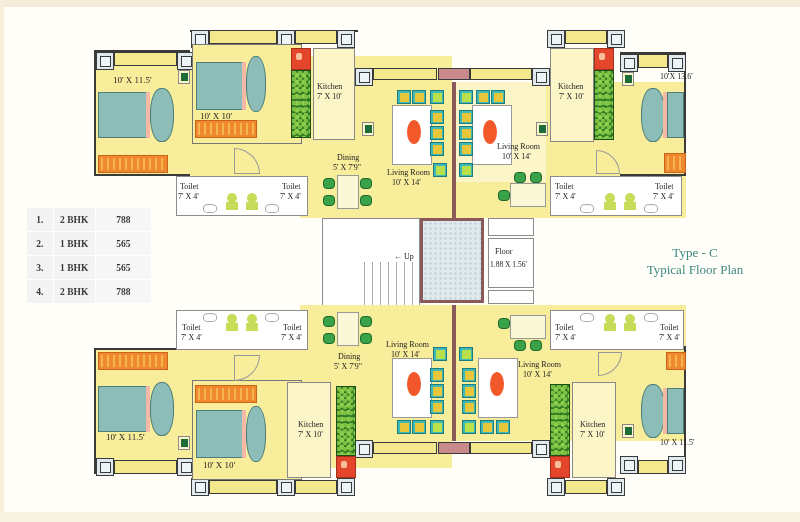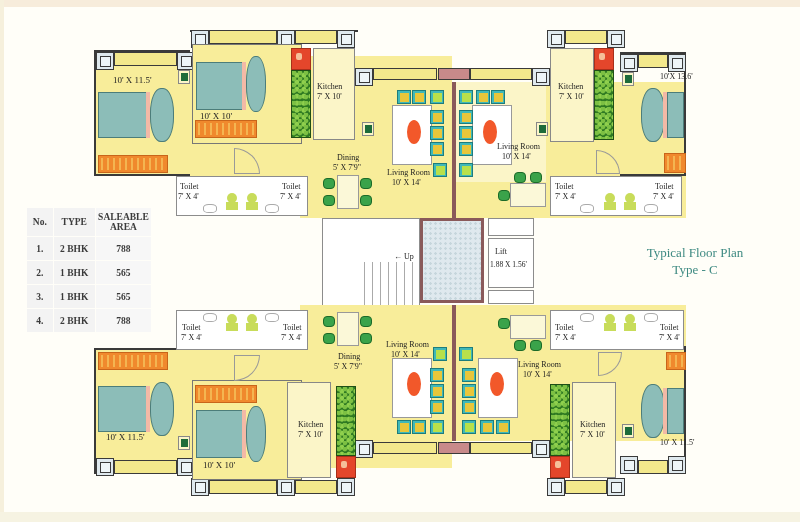--- a/index.html
+++ b/index.html
@@ -75,21 +75,21 @@
 <div class="abs" style="left:0;top:0;width:800px;height:522px;">
 
   <div class="room-white" style="left:300px;top:218px;width:240px;height:92px;border:none;background:#fffef8;"></div>
   <div class="room-white" style="left:322px;top:218px;width:98px;height:92px;"></div>
   <div class="abs" style="left:364px;top:262px;width:54px;height:46px;background:repeating-linear-gradient(90deg,#aaa 0 1px,transparent 1px 8px);"></div>
   <div class="lbl" style="left:394px;top:252px;">← Up</div>
   <div class="lift-shaft" style="left:420px;top:218px;width:64px;height:85px;"></div>
   <div class="room-white" style="left:488px;top:238px;width:46px;height:50px;"></div>
   <div class="room-white" style="left:488px;top:218px;width:46px;height:18px;"></div>
   <div class="room-white" style="left:488px;top:290px;width:46px;height:14px;"></div>
-  <div class="lbl" style="left:495px;top:247px;">Lift</div>
+  <div class="lbl" style="left:495px;top:247px;">Floor</div>
   <div class="lbl" style="left:490px;top:260px;font-size:7.5px;">1.88 X 1.56'</div>
 
   <div class="lobby-arc" style="left:420px;top:190px;width:32px;height:28px;border-radius:32px 0 0 0;"></div>
   <div class="lobby-arc" style="left:456px;top:190px;width:32px;height:28px;border-radius:0 32px 0 0;background:#fbe9c8;"></div>
   <div class="lobby-arc" style="left:420px;top:305px;width:32px;height:28px;border-radius:0 0 0 32px;background:#fbe9c8;"></div>
   <div class="lobby-arc" style="left:456px;top:305px;width:32px;height:28px;border-radius:0 0 32px 0;"></div>
   <div class="num" style="left:431px;top:196px;">1</div>
   <div class="num" style="left:462px;top:196px;">2</div>
   <div class="num" style="left:431px;top:310px;">4</div>
   <div class="num" style="left:462px;top:310px;">3</div>
@@ -332,28 +332,20 @@
   <div class="lbl" style="left:660px;top:323px;">Toilet</div>
   <div class="lbl" style="left:659px;top:333px;">7' X 4'</div>
   <div class="toilet" style="left:604px;top:314px;"></div>
   <div class="toilet" style="left:624px;top:314px;"></div>
   <div class="sink" style="left:580px;top:313px;"></div>
   <div class="sink" style="left:644px;top:313px;"></div>
   <div class="door-arc" style="left:598px;top:352px;width:24px;height:24px;border-radius:0 0 100% 0;"></div>
 </div>
 
 <div class="area-table">
-  <div class="row hdr">
-    <div class="c1">No.</div>
-    <div class="c2">TYPE</div>
-    <div class="c3">
-      <span>SALEABLE</span>
-      <span>AREA</span>
-    </div>
-  </div>
   <div class="row">
     <div class="c1">1.</div>
     <div class="c2">2 BHK</div>
     <div class="c3">788</div>
   </div>
   <div class="row">
     <div class="c1">2.</div>
     <div class="c2">1 BHK</div>
     <div class="c3">565</div>
   </div>
@@ -363,15 +355,15 @@
     <div class="c3">565</div>
   </div>
   <div class="row">
     <div class="c1">4.</div>
     <div class="c2">2 BHK</div>
     <div class="c3">788</div>
   </div>
 </div>
 
 <div class="plan-title">
+  <div>Type - C</div>
   <div>Typical Floor Plan</div>
-  <div>Type - C</div>
 </div>
 
 </body></html>

